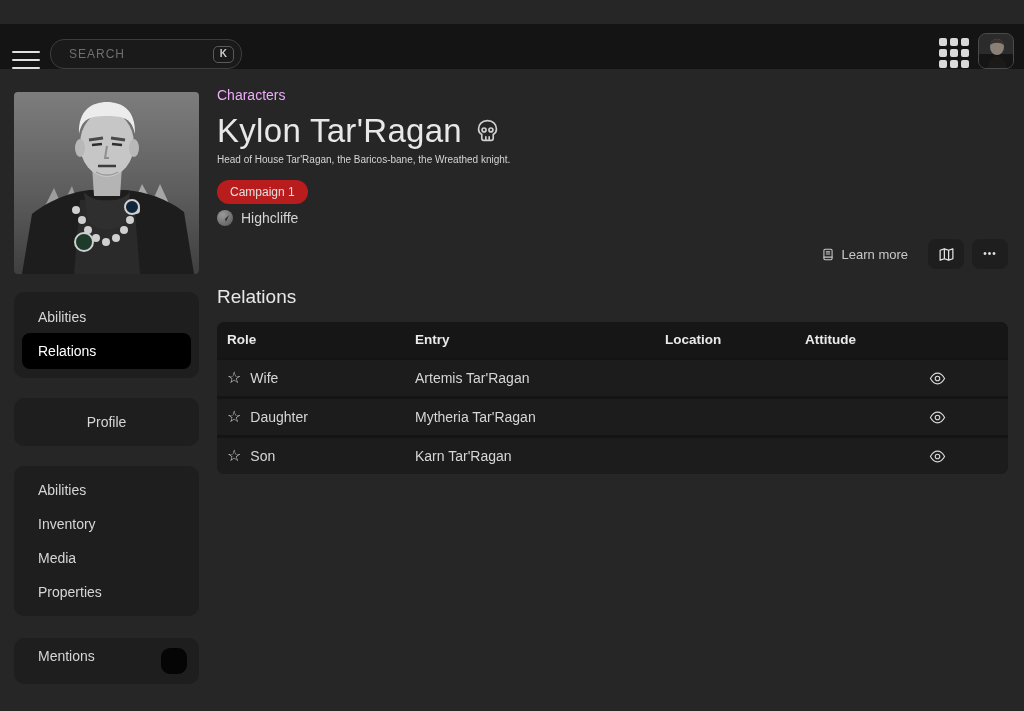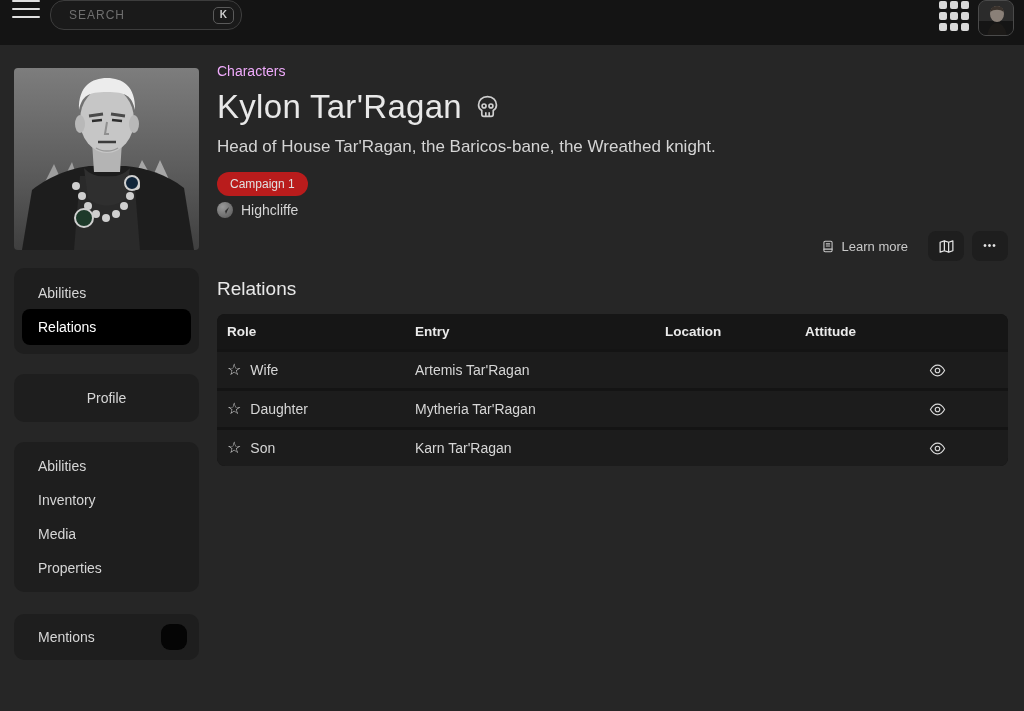--- a/index.html
+++ b/index.html
@@ -6,21 +6,21 @@
   html, body { width: 1024px; height: 711px; overflow: hidden; }
   body {
     background: #262626;
     font-family: "Liberation Sans", sans-serif;
     color: #d6d6d6;
   }
 
   
   .topbar {
     height: 45px; background: #141414;
-    display: flex; align-items: flex-start; padding: 0 10px;
+    display: flex; align-items: flex-end; padding: 0 10px; margin-top: 24px;
   }
   .hamburger { width: 28px; height: 18px; display: flex; flex-direction: column; justify-content: space-between; cursor: pointer; margin-left: 2px; }
   .hamburger span { display: block; height: 2px; background: #e0e0e0; border-radius: 1px; }
   .searchbox {
     margin-left: 10px; width: 192px; height: 30px;
     background: #1a1a1a; border: 1px solid #3d3d3d; border-radius: 14px;
     display: flex; align-items: center; padding: 0 7px 0 18px;
   }
   .searchbox input {
     flex: 1; min-width: 0; background: transparent; border: none; outline: none;
@@ -42,35 +42,35 @@
   .sidebar { width: 185px; margin-left: 14px; flex-shrink: 0; }
   .portrait { width: 185px; height: 182px; border-radius: 4px; overflow: hidden; margin-top: 10px; }
   .portrait svg { display: block; }
 
   .card {
     background: #1e1e1e; border-radius: 10px; padding: 8px;
   }
   .card.nav1 { margin-top: 18px; padding: 9px 8px; }
   .card.nav2 { margin-top: 20px; text-align: center; }
   .card.nav3 { margin-top: 20px; padding: 7px 8px; }
-  .card.mentions { margin-top: 22px; display: flex; align-items: center; justify-content: space-between; padding: 10px 12px 10px 8px; }
+  .card.mentions { margin-top: 22px; display: flex; justify-content: space-between; padding: 10px 12px 10px 8px; }
   .nav-item {
     font-size: 14px; color: #d6d6d6; padding: 8px 16px; border-radius: 8px; cursor: pointer;
   }
   .card.nav3 .nav-item { padding: 9px 16px; }
   .nav-item.active { background: #000; color: #fff; padding: 10px 16px; }
   .mentions-label { font-size: 14px; color: #d6d6d6; padding-left: 16px; }
   .mentions-toggle { width: 26px; height: 26px; background: #050505; border-radius: 9px; cursor: pointer; }
 
   
   .main { flex: 1; margin-left: 18px; margin-right: 16px; }
   .breadcrumb { font-size: 14px; color: #f0abfc; margin-top: 5px; cursor: pointer; display: inline-block; }
   .title-row { display: flex; align-items: center; gap: 13px; margin-top: 8px; }
   .page-title { font-size: 33px; font-weight: 400; color: #e8e8e8; letter-spacing: 0.3px; }
-  .subtitle { margin-top: 11px; font-size: 17px; color: #d4d4d4; }
+  .subtitle { margin-top: 4px; font-size: 10px; color: #d4d4d4; }
   .badge {
     display: inline-block; margin-top: 15px; background: #b91c1c; color: #e0e0e0;
     font-size: 12px; padding: 5px 13px; border-radius: 12px; cursor: pointer;
   }
   .location-row { display: flex; align-items: center; gap: 8px; margin-top: 6px; cursor: pointer; }
   .location-thumb {
     width: 16px; height: 16px; border-radius: 50%;
     background: radial-gradient(circle at 35% 30%, #9a9a9a, #555);
     display: flex; align-items: center; justify-content: center; flex-shrink: 0;
   }

